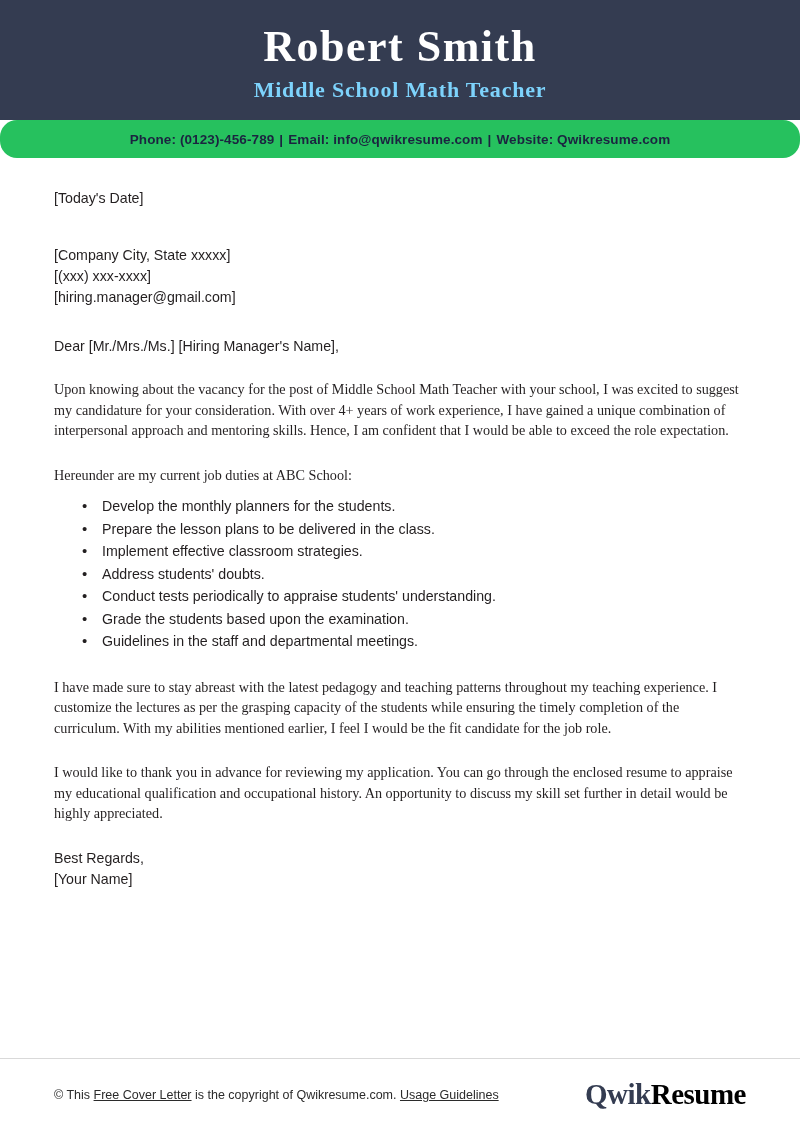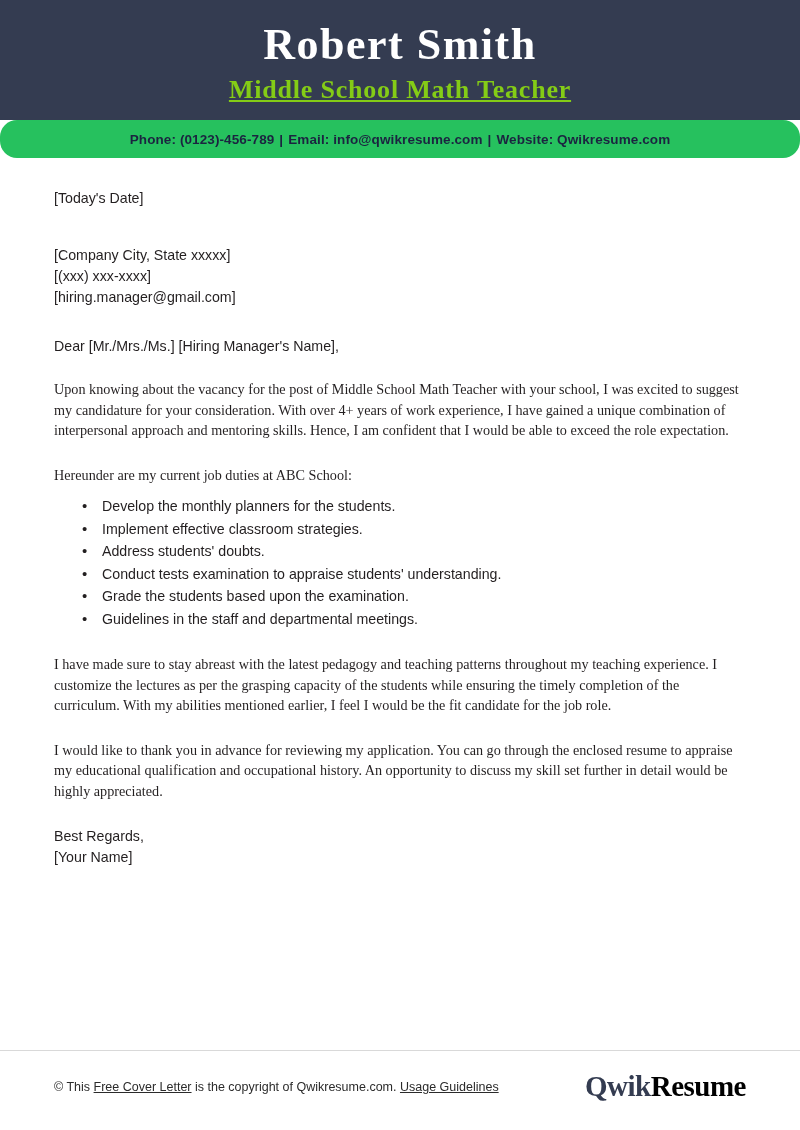--- a/index.html
+++ b/index.html
@@ -38,26 +38,25 @@
     font-family: "Liberation Serif", serif;
     color: #ffffff;
     font-size: 44px;
     font-weight: bold;
     letter-spacing: 1.5px;
     line-height: 1.1;
     margin: 0 0 6px 0;
   }
   .header-title {
     font-family: "Liberation Serif", serif;
-    color: #84cc16;
-    font-size: 26px;
+    color: #7dd3fc;
+    font-size: 22px;
     font-weight: bold;
     letter-spacing: 0.8px;
     margin: 0;
-    text-decoration: underline;
   }
 
   
   .contact-bar {
     background: #26c15e;
     height: 38px;
     display: flex;
     align-items: center;
     justify-content: center;
     color: #1b2440;
@@ -104,21 +103,21 @@
     left: -18px;
     top: -1px;
     font-size: 15px;
     color: #231f20;
   }
 
   
   .footer {
     position: absolute;
     left: 0;
-    bottom: 8px;
+    bottom: 0;
     width: 100%;
     height: 72px;
     border-top: 1px solid #d9d9d9;
     display: flex;
     align-items: center;
     justify-content: space-between;
     padding: 0 54px;
   }
   .footer-text {
     font-size: 12.5px;
@@ -173,23 +172,24 @@
     <div class="spacer-sm" style="height:10px"></div>
 
     <p class="para">Upon knowing about the vacancy for the post of Middle School Math Teacher with your school, I was excited to suggest my candidature for your consideration. With over 4+ years of work experience, I have gained a unique combination of interpersonal approach and mentoring skills. Hence, I am confident that I would be able to exceed the role expectation.</p>
 
     <div class="spacer-sm" style="height:24px"></div>
 
     <p class="para">Hereunder are my current job duties at ABC School:</p>
 
     <ul class="duties">
       <li>Develop the monthly planners for the students.</li>
+      <li>Prepare the lesson plans to be delivered in the class.</li>
       <li>Implement effective classroom strategies.</li>
       <li>Address students' doubts.</li>
-      <li>Conduct tests examination to appraise students' understanding.</li>
+      <li>Conduct tests periodically to appraise students' understanding.</li>
       <li>Grade the students based upon the examination.</li>
       <li>Guidelines in the staff and departmental meetings.</li>
     </ul>
 
     <div class="spacer-sm" style="height:24px"></div>
 
     <p class="para">I have made sure to stay abreast with the latest pedagogy and teaching patterns throughout my teaching experience. I customize the lectures as per the grasping capacity of the students while ensuring the timely completion of the curriculum. With my abilities mentioned earlier, I feel I would be the fit candidate for the job role.</p>
 
     <div class="spacer-sm" style="height:24px"></div>
 

